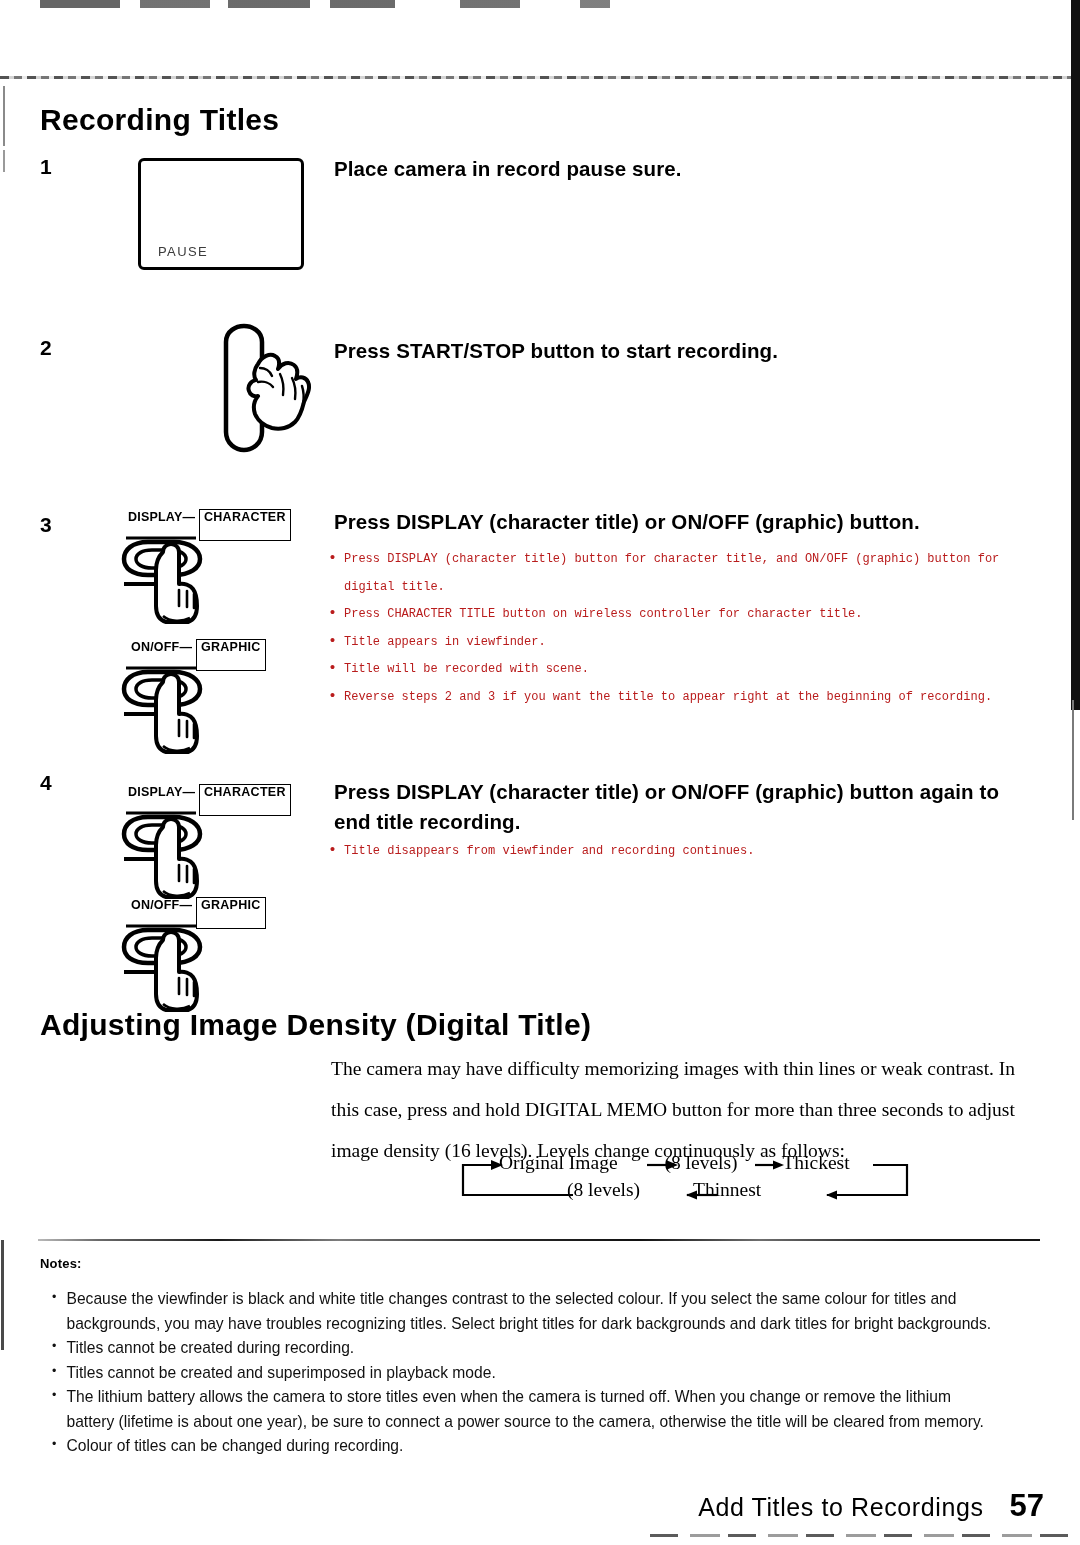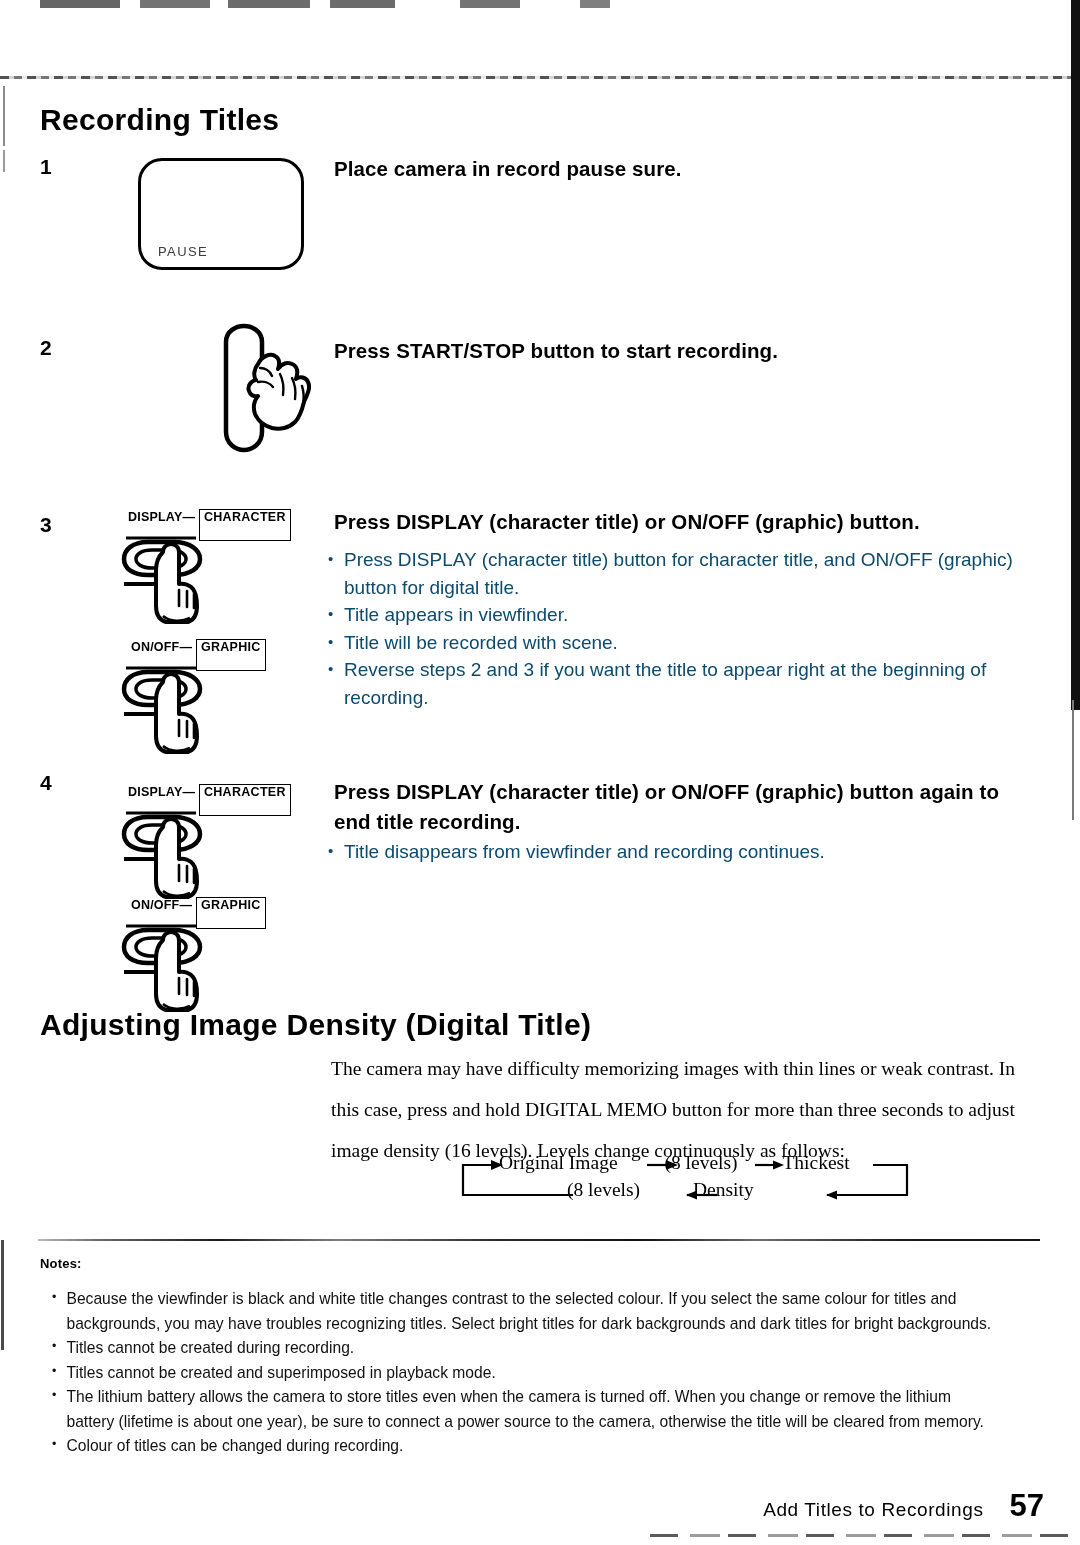--- a/index.html
+++ b/index.html
@@ -105,24 +105,24 @@
     font-weight: bold;
   }
   .step-head {
     position: absolute;
     font-size: 20.5px;
     font-weight: bold;
     letter-spacing: .1px;
   }
   .body-col {
     position: absolute;
-    font-family: Liberation Sans, sans-serif;
-    font-size: 19px;
+    font-family: Liberation Mono, monospace;
+    font-size: 12px;
     line-height: 27.5px;
-    color: #0c4a6e;
+    color: #b91c1c;
   }
   .body-col ul {
     list-style: none;
     margin: 0; padding: 0;
   }
   .body-col li {
     position: relative;
     padding-left: 16px;
     margin: 0;
   }
@@ -138,21 +138,21 @@
     font-size: 19.5px;
     line-height: 41px;
   }
 
   
   #viewfinder {
     position: absolute;
     left: 138px; top: 158px;
     width: 166px; height: 112px;
     border: 3px solid #000;
-    border-radius: 24px;
+    border-radius: 6px;
     background: #fff;
     box-sizing: border-box;
   }
   #viewfinder-pause {
     position: absolute;
     left: 17px; bottom: 8px;
     font-size: 13px;
     letter-spacing: 1.4px;
     color: #3b3b3b;
     font-family: "Liberation Sans", sans-serif;
@@ -237,21 +237,21 @@
 
   
   #footer {
     position: absolute;
     left: 0; top: 1488px;
     width: 1044px;
     text-align: right;
   }
   #footer-label {
     display: inline-block;
-    font-size: 19px;
+    font-size: 25px;
     letter-spacing: .6px;
     vertical-align: baseline;
   }
   #footer-page {
     display: inline-block;
     font-size: 31px;
     font-weight: bold;
     margin-left: 26px;
     vertical-align: baseline;
   }
@@ -347,20 +347,21 @@
       <path d="M76 66 L76 80" stroke="#000" stroke-width="2.6" stroke-linecap="round"></path>
       <path d="M45 88 C52 94,64 94,72 90" fill="none" stroke="#000" stroke-width="2.6"></path>
     </svg>
   </div>
 
   <div class="step-head" style="left:334px; top:510px; width:710px;">Press DISPLAY (character title) or ON/OFF (graphic) button.</div>
 
   <div class="body-col" style="left:328px; top:546px; width:712px;">
     <ul>
       <li>Press DISPLAY (character title) button for character title, and ON/OFF (graphic) button for digital title.</li>
+      <li>Press CHARACTER TITLE button on wireless controller for character title.</li>
       <li>Title appears in viewfinder.</li>
       <li>Title will be recorded with scene.</li>
       <li>Reverse steps 2 and 3 if you want the title to appear right at the beginning of recording.</li>
     </ul>
   </div>
 
   <div class="step-num" style="left:40px; top:771px;">4</div>
 
   <div class="btn-label" style="left:128px; top:784px;">
     <span>DISPLAY</span><span class="dash">—</span><span class="boxed">CHARACTER</span>
@@ -433,21 +434,21 @@
       <path d="M232 43 L262 43" stroke="#000" stroke-width="2.2"></path>
       <path d="M242 38.5 L231 43 L242 47.5 Z" fill="#000"></path>
     </svg>
     <div class="row" id="dd-row1">
       <span>Original Image</span>
       <span style="display:inline-block;width:42px"></span><span>(8 levels)</span>
       <span style="display:inline-block;width:40px"></span><span>Thickest</span>
     </div>
     <div class="row" id="dd-row2">
       <span>(8 levels)</span>
-      <span style="display:inline-block;width:48px"></span><span>Density</span>
+      <span style="display:inline-block;width:48px"></span><span>Thinnest</span>
     </div>
   </div>
 
   <div id="notes-rule"></div>
 
   <div id="notes">
     <div id="notes-title">Notes:</div>
     <ul>
       <li>Because the viewfinder is black and white title changes contrast to the selected colour. If you select the same colour for titles and backgrounds, you may have troubles recognizing titles. Select bright titles for dark backgrounds and dark titles for bright backgrounds.</li>
       <li>Titles cannot be created during recording.</li>

